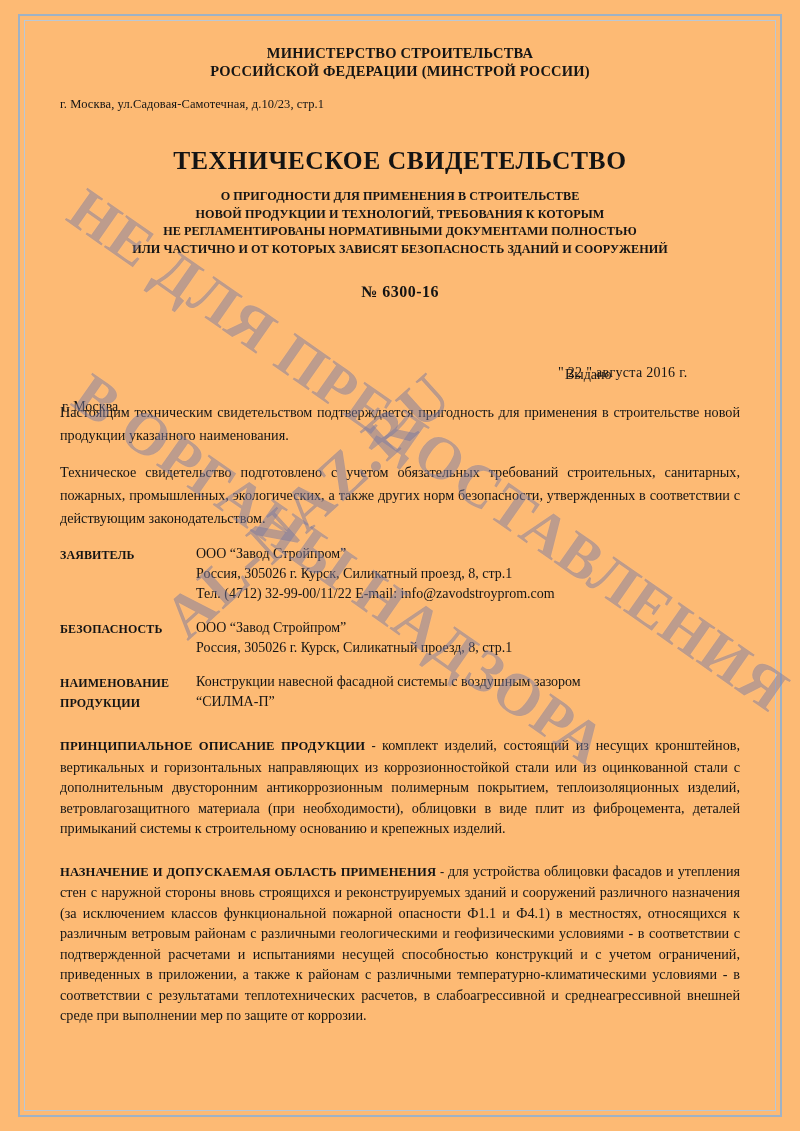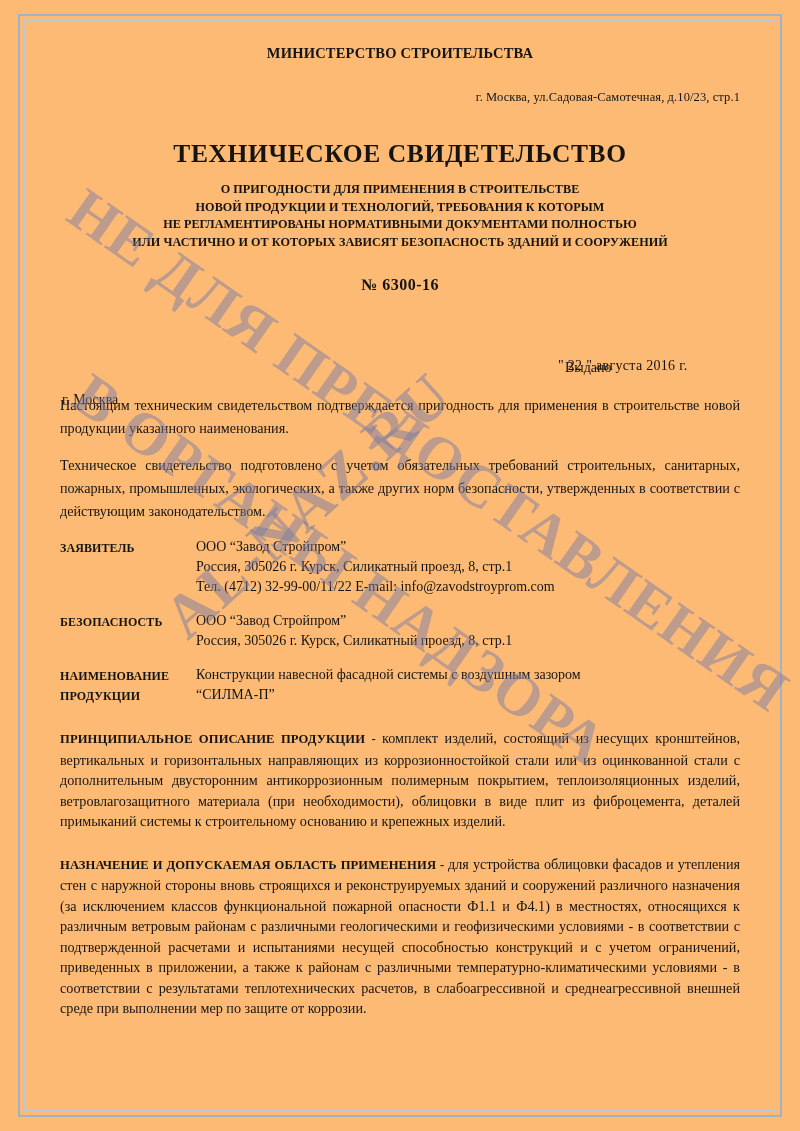--- a/index.html
+++ b/index.html
@@ -51,23 +51,23 @@
   .ministry {
     text-align: center;
     font-weight: bold;
     font-size: 14.5px;
     letter-spacing: 0.2px;
     line-height: 18px;
   }
   .ministry div { white-space: nowrap; }
 
   .address {
-    text-align: right;
+    text-align: left;
     font-size: 12.5px;
-    margin-top: 28px;
+    margin-top: 17px;
     letter-spacing: 0.1px;
   }
 
   .doc-title {
     text-align: center;
     font-weight: bold;
     font-size: 25.5px;
     letter-spacing: 0.6px;
     margin-top: 34px;
   }
@@ -198,20 +198,21 @@
 <body>
 
 <div class="page">
   <div class="border-outer"></div>
   <div class="border-inner"></div>
 
   <div class="content">
 
     <div class="ministry">
       <div>МИНИСТЕРСТВО СТРОИТЕЛЬСТВА</div>
+      <div>РОССИЙСКОЙ ФЕДЕРАЦИИ (МИНСТРОЙ РОССИИ)</div>
     </div>
 
     <div class="address">г. Москва,  ул.Садовая-Самотечная,  д.10/23, стр.1</div>
 
     <div class="doc-title">ТЕХНИЧЕСКОЕ СВИДЕТЕЛЬСТВО</div>
 
     <div class="subtitle">
       <div>О ПРИГОДНОСТИ ДЛЯ ПРИМЕНЕНИЯ В СТРОИТЕЛЬСТВЕ</div>
       <div>НОВОЙ ПРОДУКЦИИ И ТЕХНОЛОГИЙ, ТРЕБОВАНИЯ К КОТОРЫМ</div>
       <div>НЕ РЕГЛАМЕНТИРОВАНЫ НОРМАТИВНЫМИ ДОКУМЕНТАМИ ПОЛНОСТЬЮ</div>

